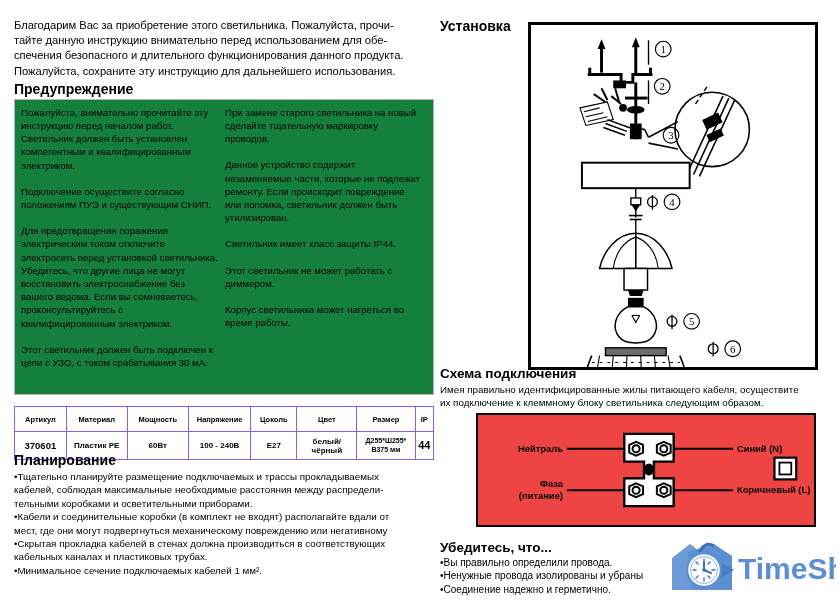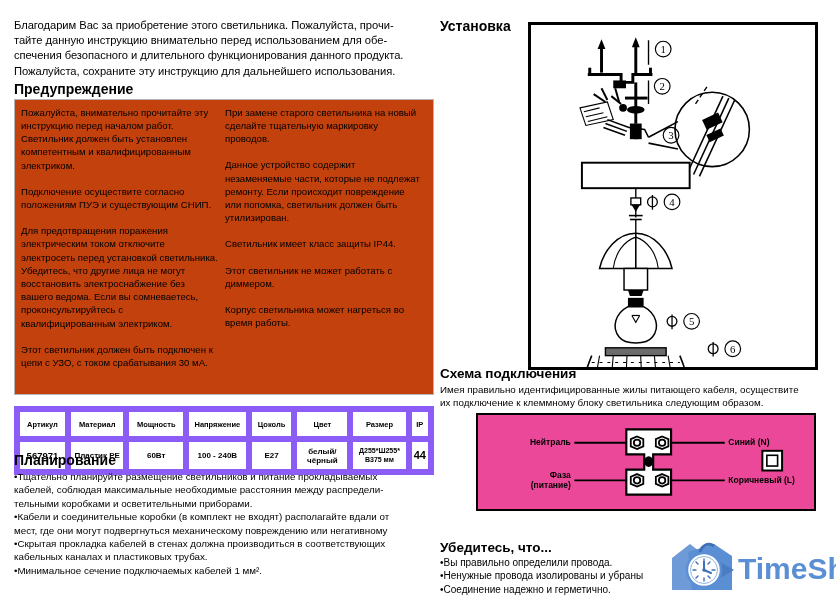--- a/index.html
+++ b/index.html
@@ -22,21 +22,21 @@
   .intro {
     font-size: 11.2px; line-height: 15.2px; text-align: left;
     letter-spacing: -0.05px;
   }
   .intro div { white-space: nowrap; }
   h2.section-title {
     font-size: 14px; font-weight: bold; margin: 2px 0 2px 0;
     line-height: 16px;
   }
   .warn-box {
-    background: #c2410c;
+    background: #15803d;
     border: 1px solid #b5b5b5;
     display: flex;
     padding: 6px 4px 8px 6px;
     box-sizing: border-box;
     width: 420px;
     height: 296px;
   }
   .warn-col {
     width: 50%;
     font-size: 9.6px;
@@ -47,21 +47,21 @@
   .warn-col p { margin: 0 0 13px 0; }
 
   
   .spec-table {
     position: absolute; left: 14px; top: 406px;
     border-collapse: collapse;
     width: 420px;
     font-size: 7.5px;
   }
   .spec-table th, .spec-table td {
-    border: 6px solid #8b5cf6;
+    border: 1px solid #8b5cf6;
     text-align: center;
     font-weight: bold;
     padding: 4px 1px;
     line-height: 9px;
   }
   .spec-table th { height: 16px; }
   .spec-table td { height: 19px; font-size: 8px; }
   .spec-table td.art { font-size: 9.5px; }
   .spec-table td.ip { font-size: 11px; }
   .spec-table td.size { font-size: 7px; line-height: 8.5px; }
@@ -86,23 +86,23 @@
     box-sizing: border-box;
   }
   .install-svg { display: block; width: 100%; height: 100%; }
 
   .wiring-head { position: absolute; left: 440px; top: 366px; width: 395px; }
   .wiring-head h2 { font-size: 13.5px; font-weight: bold; margin: 0 0 2px 0; }
   .wiring-head .desc { font-size: 9.8px; line-height: 13px; }
 
   .wiring-box {
     position: absolute; left: 476px; top: 413px;
-    width: 340px; height: 98px;
+    width: 340px; height: 114px;
     border: 2px solid #000;
-    background: #ec4899;
+    background: #ef4444;
     box-sizing: border-box;
   }
   .wiring-svg { display: block; width: 100%; height: 100%; }
 
   .ensure { position: absolute; left: 440px; top: 528px; width: 300px; margin-top: 12px; }
   .ensure h2 { font-size: 13.5px; font-weight: bold; margin: 0 0 1px 0; }
   .ensure .bullets { font-size: 10px; line-height: 13.4px; }
   .ensure .bullets p { margin: 0; }
 
   .logo { position: absolute; left: 668px; top: 538px; width: 168px; height: 56px; }
@@ -147,39 +147,39 @@
       <th style="width:52px">Артикул</th>
       <th style="width:62px">Материал</th>
       <th style="width:62px">Мощность</th>
       <th style="width:62px">Напряжение</th>
       <th style="width:46px">Цоколь</th>
       <th style="width:62px">Цвет</th>
       <th style="width:58px">Размер</th>
       <th style="width:16px">IP</th>
     </tr>
     <tr>
-      <td class="art">567971</td>
+      <td class="art">370601</td>
       <td>Пластик PE</td>
       <td>60Вт</td>
       <td>100 - 240В</td>
       <td>E27</td>
       <td>белый/чёрный</td>
       <td class="size">
         <span>Д255*Ш255*</span><br>
         <span>В375 мм</span>
       </td>
       <td class="ip">44</td>
     </tr>
   </tbody>
     </table>
 
   <div class="planning">
     <h2>Планирование</h2>
     <div class="bullets">
-      <p>•Тщательно планируйте размещение светильников и питание прокладываемых</p>
+      <p>•Тщательно планируйте размещение подключаемых и трассы прокладываемых</p>
       <p>кабелей, соблюдая максимальные необходимые расстояния между распредели-</p>
       <p>тельными коробками и осветительными приборами.</p>
       <p>•Кабели и соединительные коробки (в комплект не входят) располагайте вдали от</p>
       <p>мест, где они могут подвергнуться механическому повреждению или негативному</p>
       <p>•Скрытая прокладка кабелей в стенах должна производиться в соответствующих</p>
       <p>кабельных каналах и пластиковых трубах.</p>
       <p>•Минимальное сечение подключаемых кабелей 1 мм².</p>
     </div>
   </div>
 

